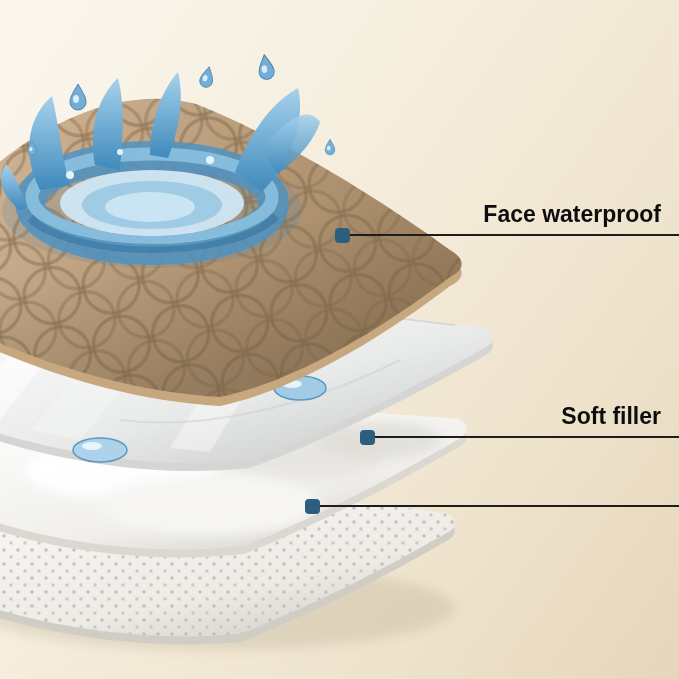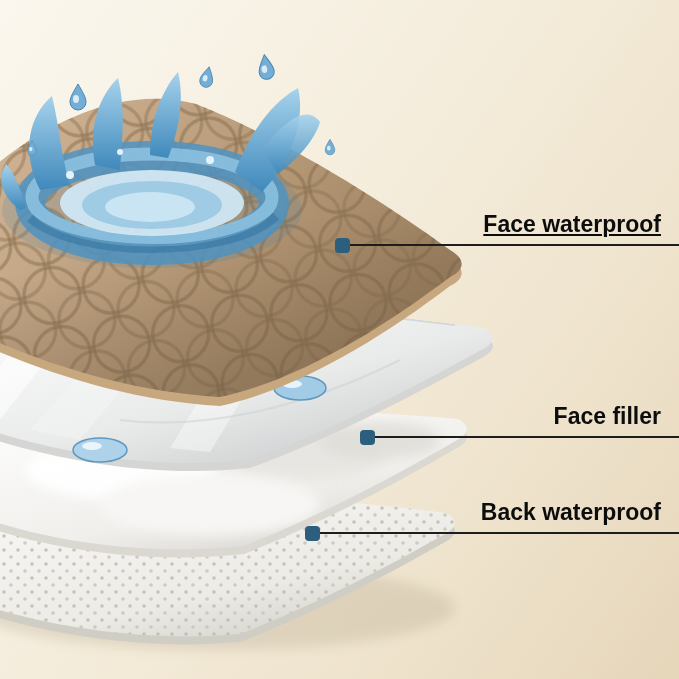--- a/index.html
+++ b/index.html
@@ -22,21 +22,21 @@
     padding:0 18px 6px 0;
     white-space:nowrap;
   }
   .callout .dot{
     position:absolute;
     left:-7px;bottom:-9px;
     width:15px;height:15px;
     border-radius:4px;
     background:#2c5e7e;
   }
-  .c1{left:342px;top:211px;width:319px;text-decoration:underline;}
+  .c1{left:342px;top:201px;width:319px;}
   .c2{left:378px;top:302px;width:283px;}
   .c3{left:367px;top:403px;width:294px;}
   .c4{left:312px;top:499px;width:349px;}
 </style>
 </head>
 <body>
 
 <div class="stage">
 
   <svg class="art" width="679" height="679" viewBox="0 0 679 679">
@@ -193,20 +193,19 @@
       <ellipse cx="-2" cy="2" rx="3" ry="4" fill="#d8ecf8"></ellipse>
     </g>
   </svg>
 
   <div class="callout c1">
     <span class="dot" style="background: rgb(44, 94, 126);"></span>
     <span>Face waterproof</span>
   </div>
   <div class="callout c3">
     <span class="dot" style="background: rgb(44, 94, 126);"></span>
-    <span>Face filler</span>
+    <span>Soft filler</span>
   </div>
   <div class="callout c4">
     <span class="dot" style="background: rgb(44, 94, 126);"></span>
-    <span>Back waterproof</span>
   </div>
 
 </div>
 
 </body></html>

